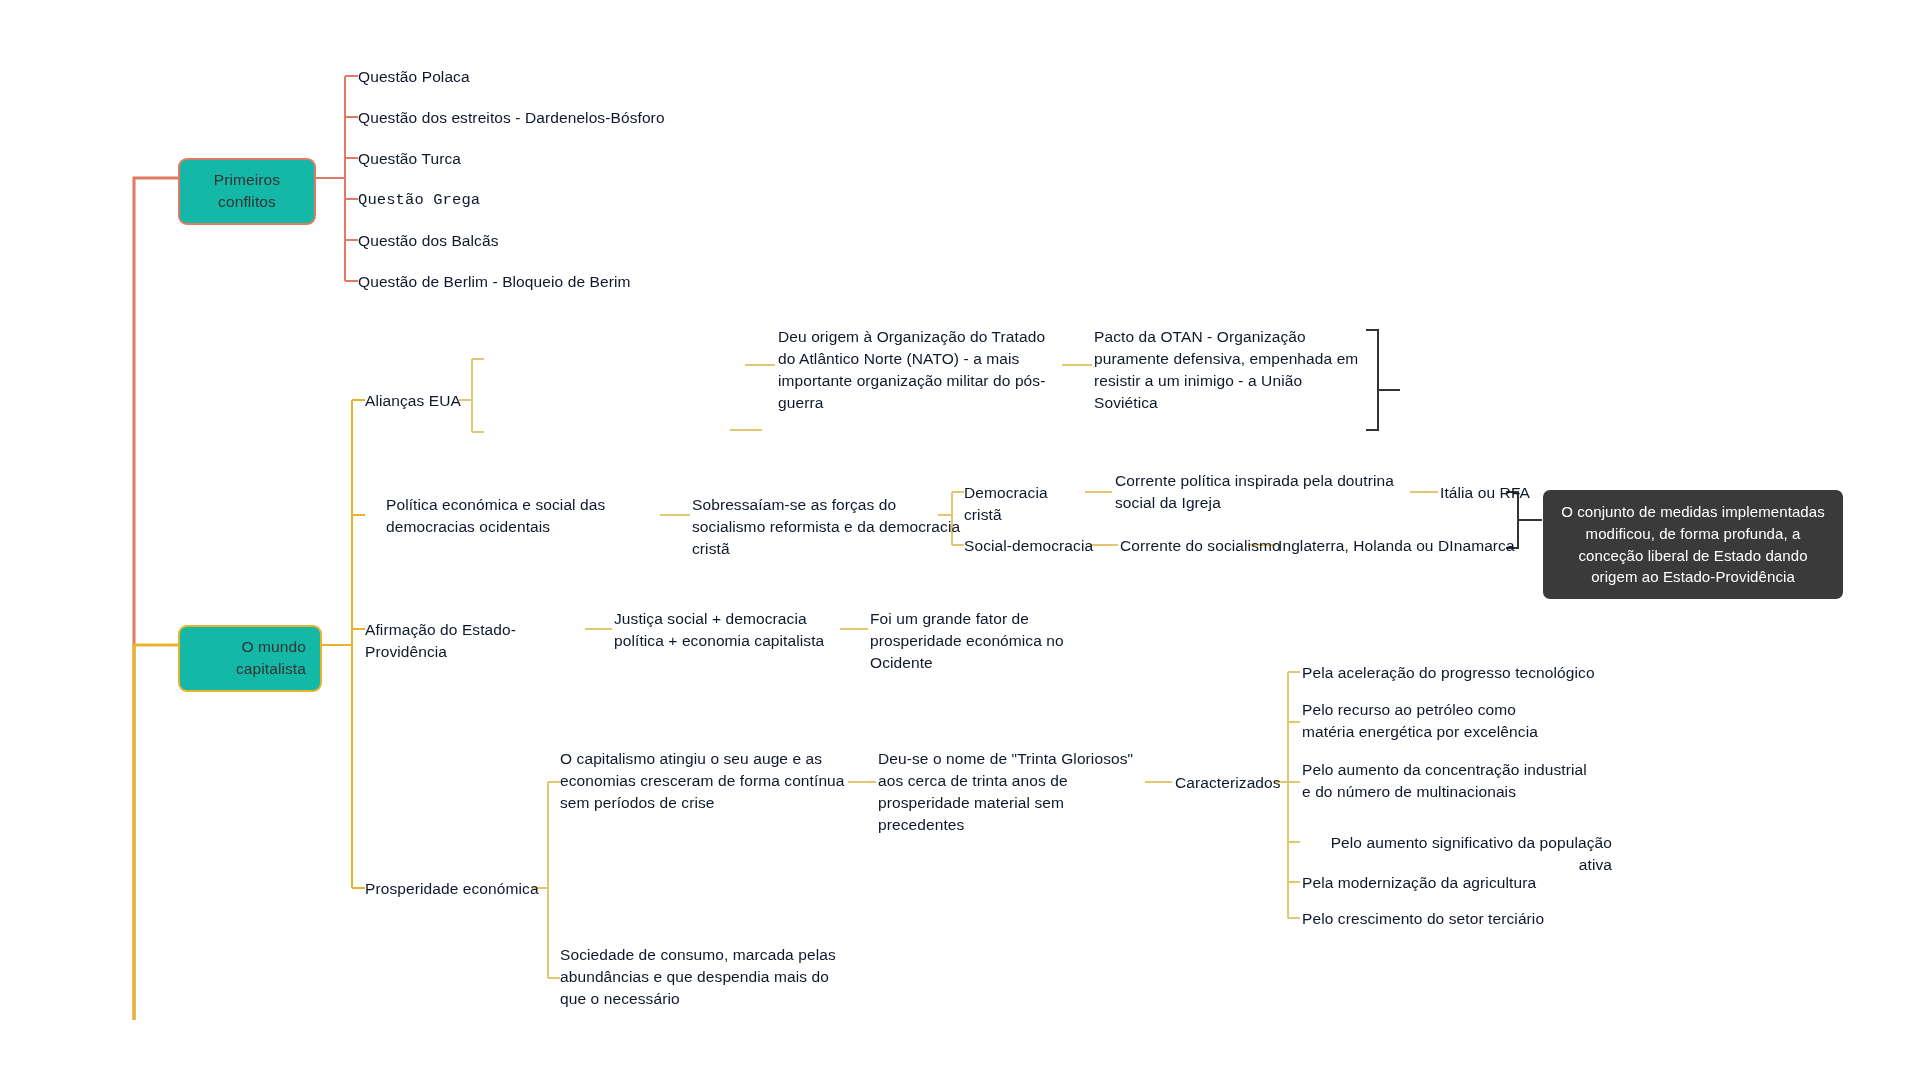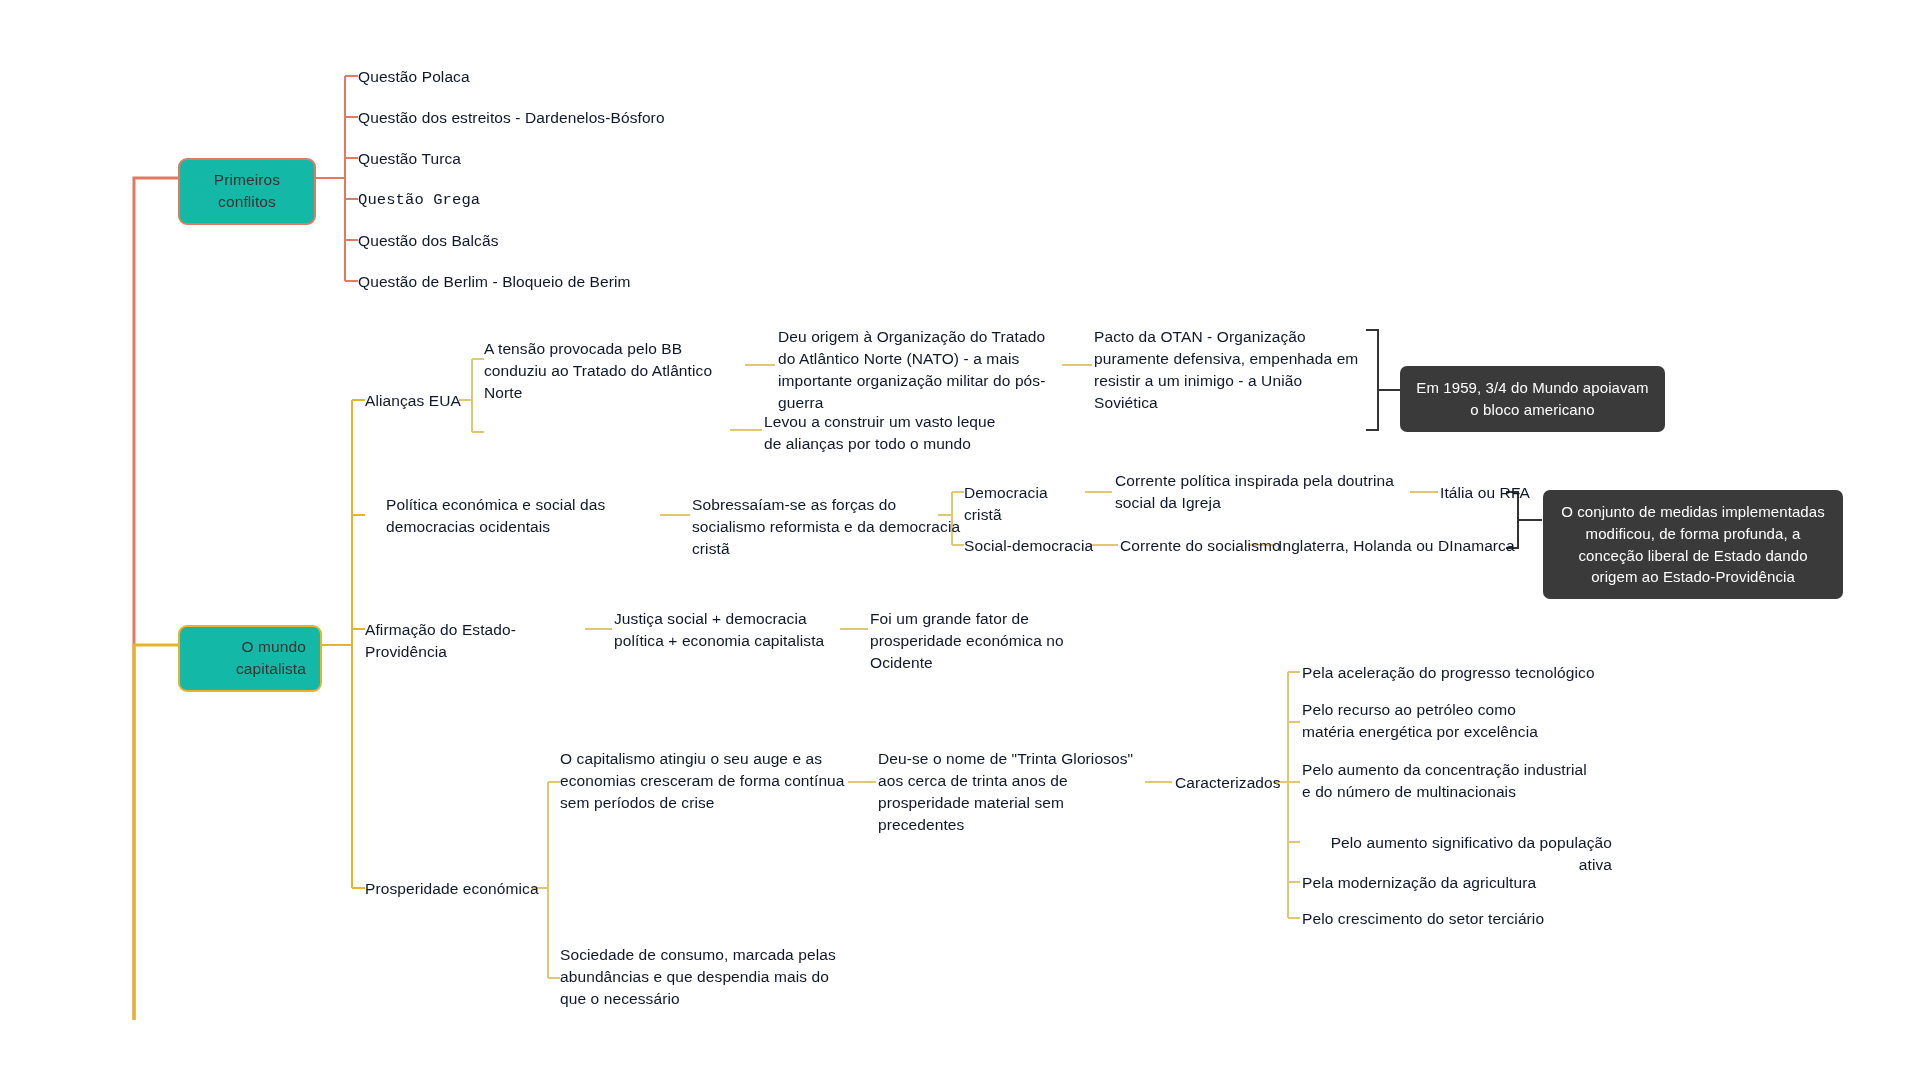--- a/index.html
+++ b/index.html
@@ -151,30 +151,27 @@
   <div class="node plain" style="left:358px; top:271px; width:330px;">Questão de Berlim - Bloqueio de Berim</div>
 
   <div class="node plain" style="left:365px; top:390px; width:110px;">Alianças EUA</div>
 
   <div class="node plain" style="left:386px; top:494px; width:295px;">Política económica e social das democracias ocidentais</div>
 
   <div class="node plain" style="left:365px; top:619px; width:225px;">Afirmação do Estado-Providência</div>
 
   <div class="node plain" style="left:365px; top:878px; width:175px;">Prosperidade económica</div>
 
-  <div class="node plain" style="left:484px; top:338px; width:265px;">A tensão provocada pelo BB conduziu ao Tratado do Atlântico Norte</div>
 
 
   <div class="node plain" style="left:778px; top:326px; width:285px;">Deu origem à Organização do Tratado do Atlântico Norte (NATO) - a mais importante organização militar do pós-guerra</div>
 
   <div class="node plain" style="left:1094px; top:326px; width:275px;">Pacto da OTAN - Organização puramente defensiva, empenhada em resistir a um inimigo - a União Soviética</div>
 
-  <div class="node plain" style="left:764px; top:411px; width:250px;">Levou a construir um vasto leque de alianças por todo o mundo</div>
-
-  <div class="node dark-box" style="left:1400px; top:366px; width:265px;">Em 1959, 3/4 do Mundo apoiavam o bloco americano</div>
+
 
   <div class="node plain" style="left:692px; top:494px; width:270px;">Sobressaíam-se as forças do socialismo reformista e da democracia cristã</div>
 
   <div class="node plain" style="left:964px; top:482px; width:125px;">Democracia cristã</div>
 
   <div class="node plain" style="left:1115px; top:470px; width:295px;">Corrente política inspirada pela doutrina social da Igreja</div>
 
   <div class="node plain" style="left:1440px; top:482px; width:130px;">Itália ou RFA</div>
 
   <div class="node plain" style="left:964px; top:535px; width:130px;">Social-democracia</div>

